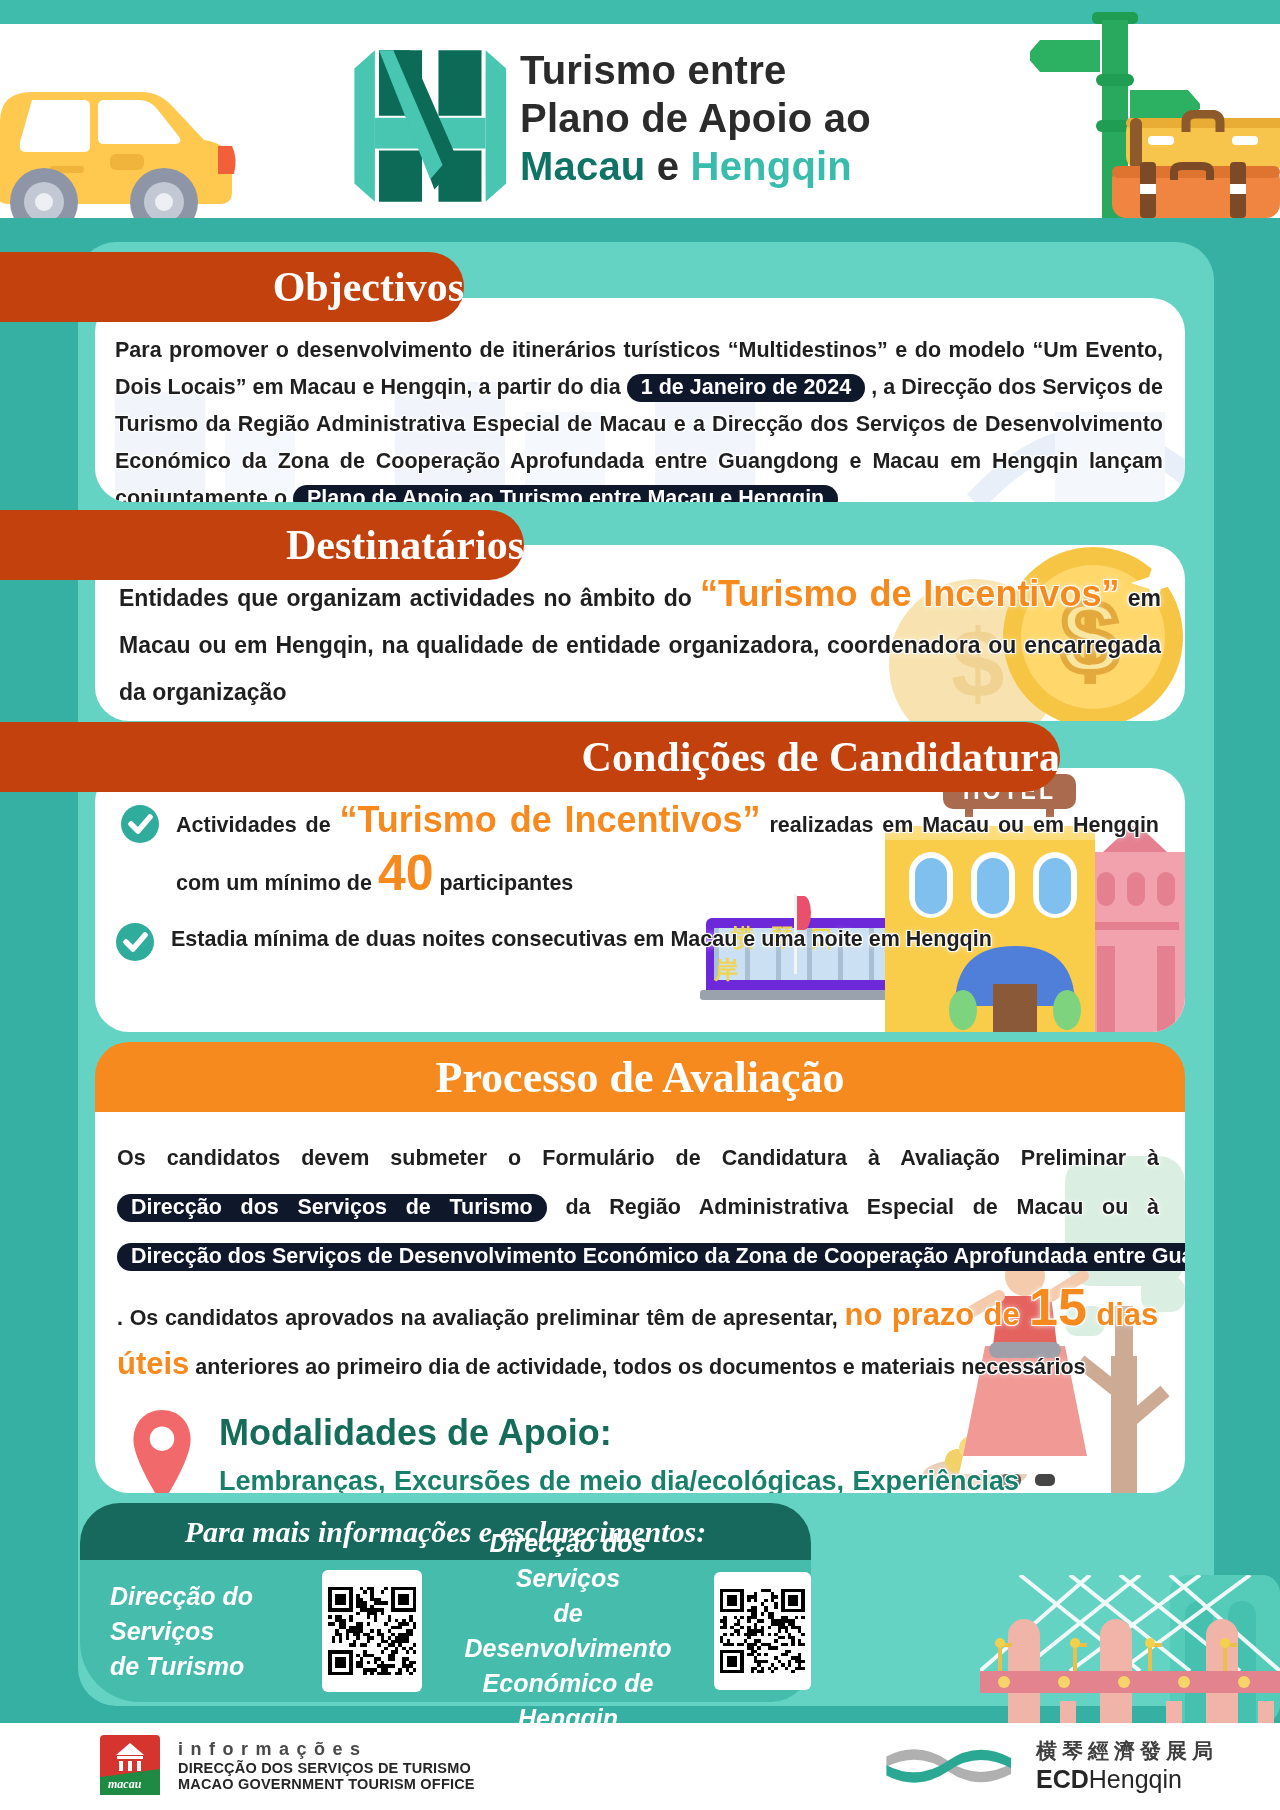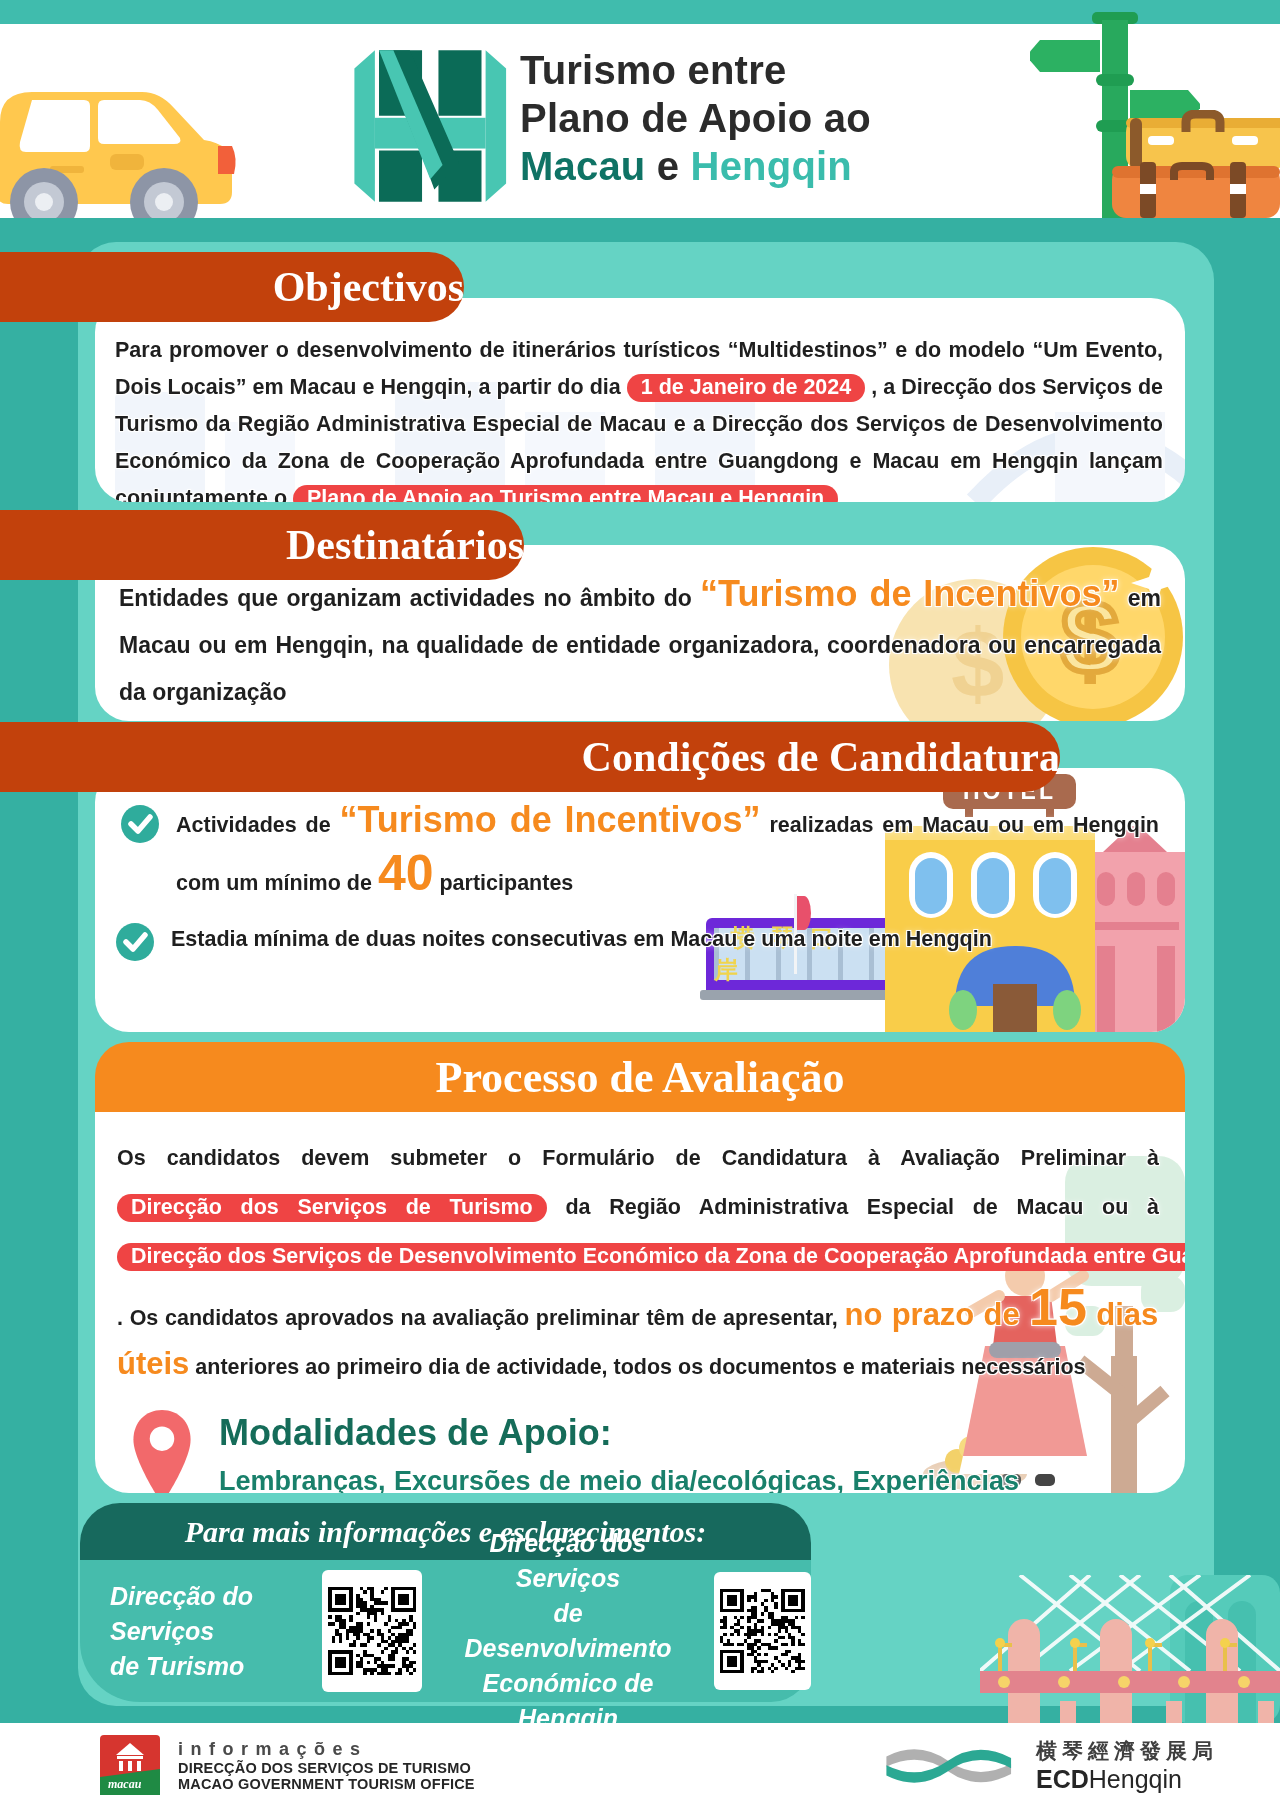--- a/index.html
+++ b/index.html
@@ -12,21 +12,21 @@
   .t-macau{color:#0f7365;} .t-heng{color:#3abcac;}
   .hdr-art{position:absolute;}
   
   .body-bg{position:absolute;top:218px;left:0;width:1280px;height:1505px;background:#35b0a2;}
   .panel{position:absolute;left:78px;top:24px;width:1136px;height:1464px;background:#65d3c4;border-radius:38px;}
   .card{position:absolute;left:95px;width:1090px;background:#fff;border-radius:34px;overflow:hidden;}
   .secpill{position:absolute;left:0;background:#c2410c;color:#fff;display:flex;align-items:center;
            font-family:"Liberation Serif",serif;font-weight:bold;border-radius:0 36px 36px 0;padding-left:112px;z-index:5;justify-content:flex-end;}
   .halo{text-shadow:-1px -1px 0 #fff,1px -1px 0 #fff,-1px 1px 0 #fff,1px 1px 0 #fff,0 0 6px #fff;}
   .ptext{position:relative;z-index:2;font-weight:bold;color:#1f1f1f;text-align:justify;}
-  .inpill{background:#ef4444;color:#fff;border-radius:22px;padding:1px 14px 3px;
+  .inpill{background:#0f172a;color:#fff;border-radius:22px;padding:1px 14px 3px;
           -webkit-box-decoration-break:clone;box-decoration-break:clone;text-shadow:none;white-space:nowrap;}
   .big-orange{color:#f68a1e;font-size:36px;line-height:1;}
   .num-orange{color:#f68a1e;font-size:50px;line-height:1;}
   .dl1{color:#f68a1e;font-size:31px;line-height:1;}
   .dl2{color:#f68a1e;font-size:52px;line-height:1;}
   
   .chk{display:flex;gap:16px;padding:0 26px 0 20px;position:relative;z-index:2;}
   .chk svg{flex:0 0 40px;margin-top:2px;}
   
   .modal{display:flex;gap:26px;padding:16px 30px 0 36px;position:relative;z-index:2;}

